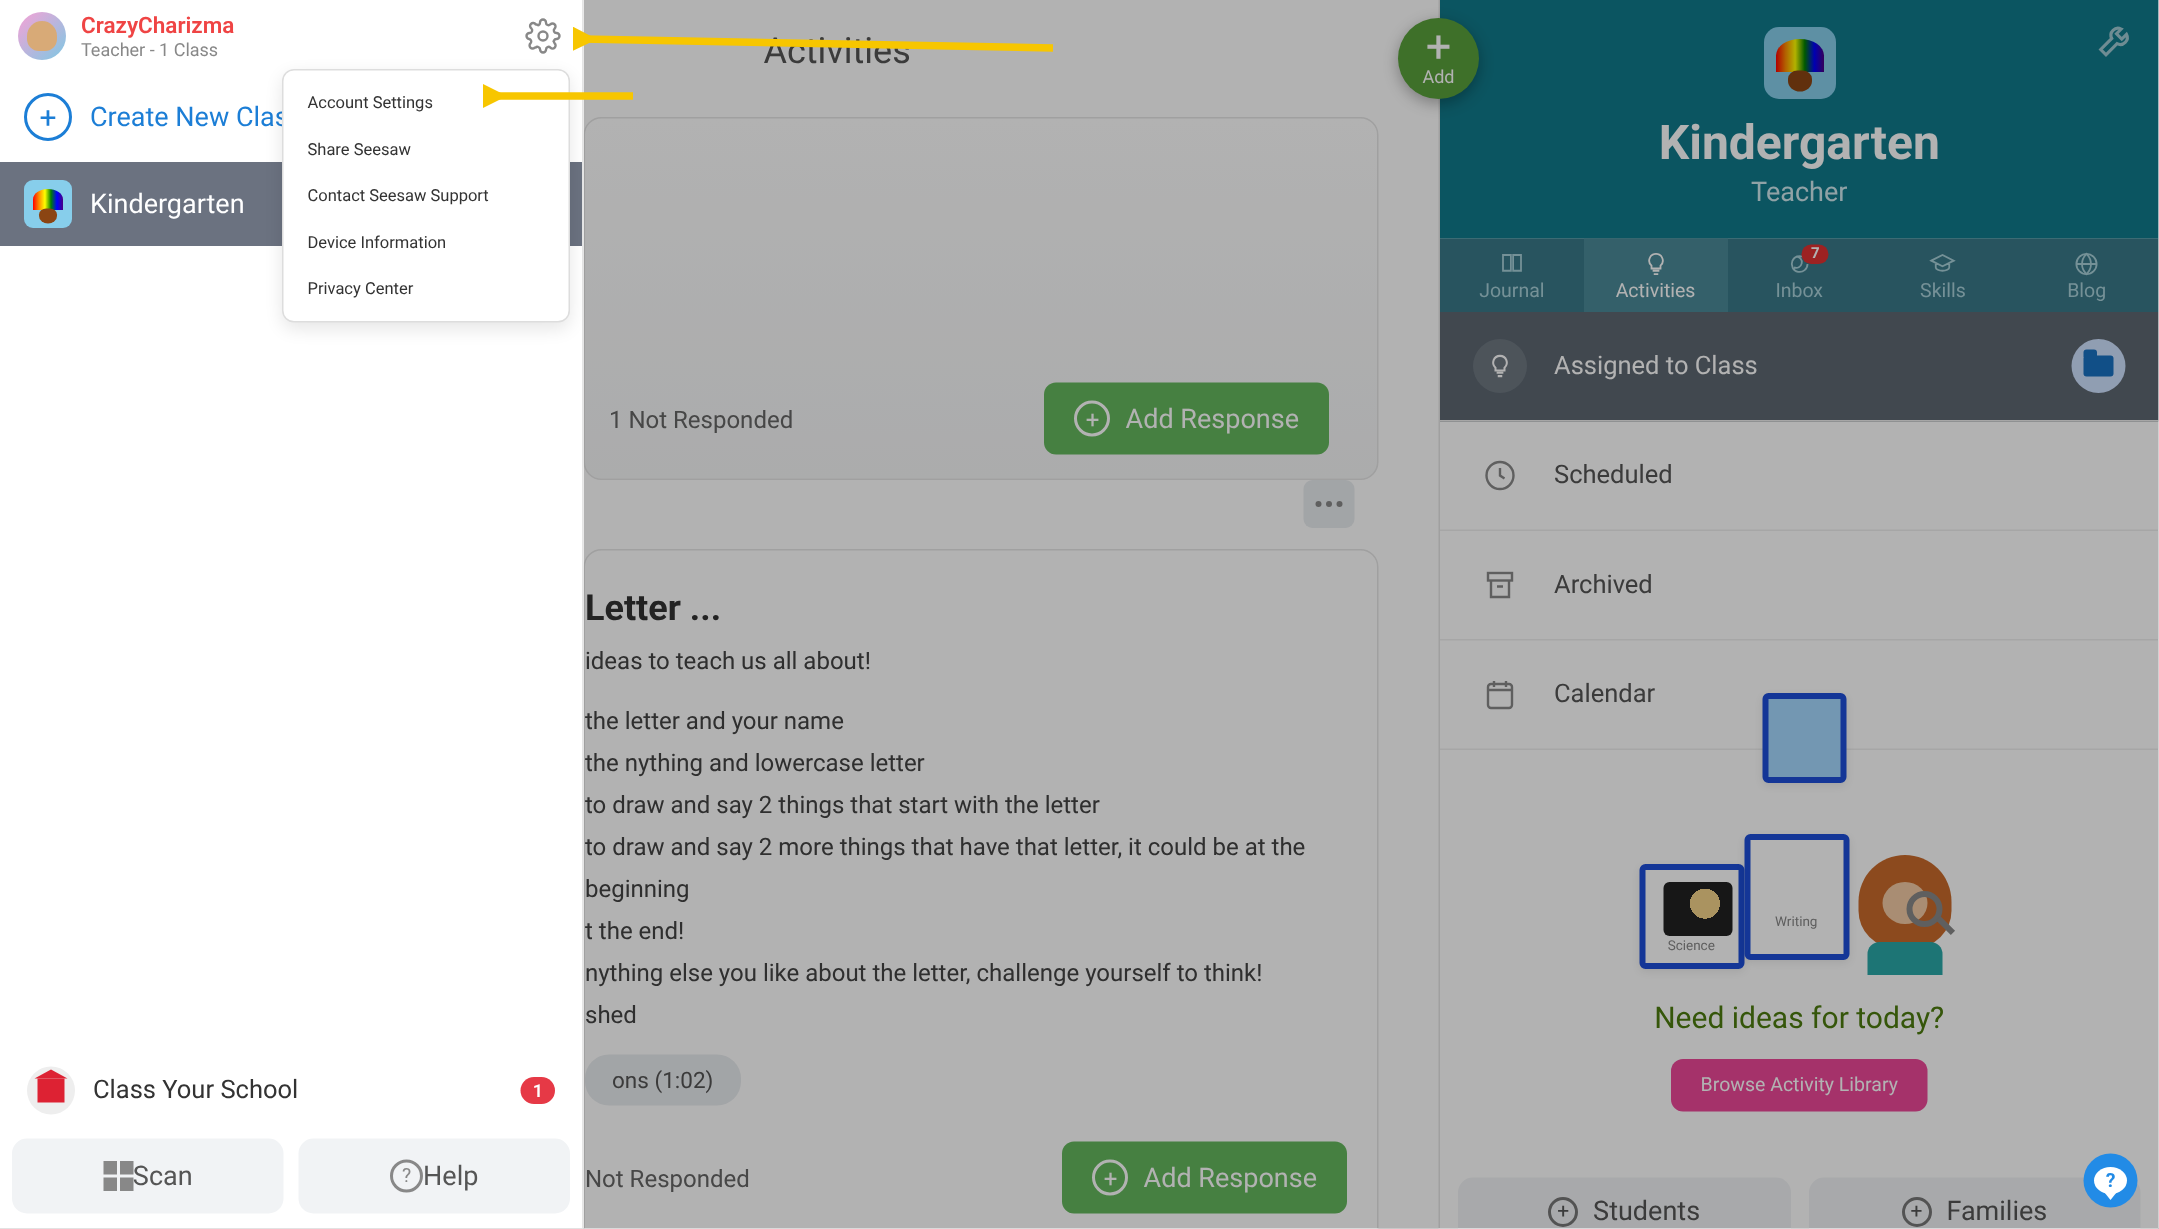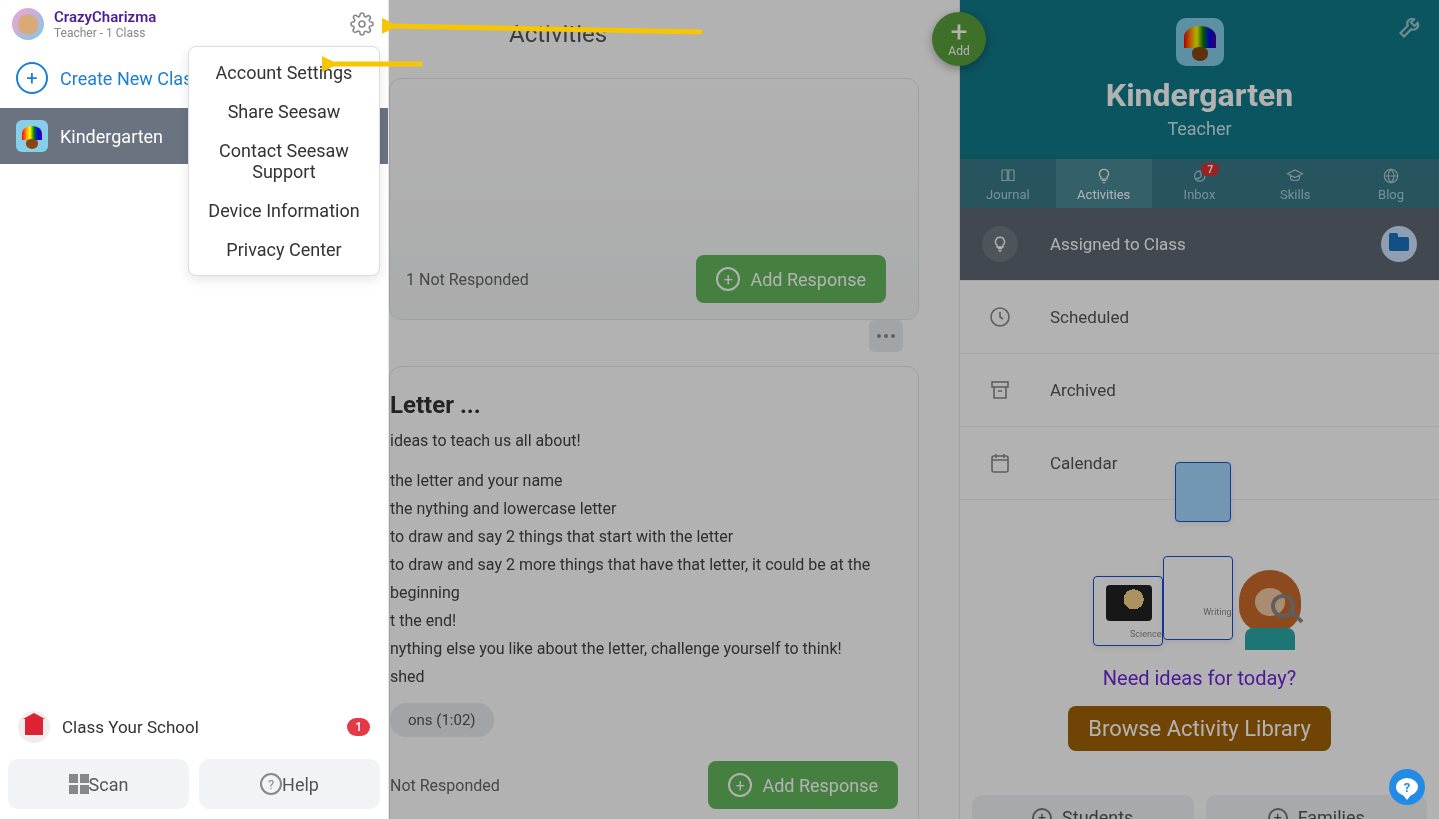--- a/index.html
+++ b/index.html
@@ -4,21 +4,21 @@
   <style>
     * { margin: 0; padding: 0; box-sizing: border-box; font-family: -apple-system, BlinkMacSystemFont, "Segoe UI", Roboto, sans-serif; }
     body { width: 1439px; height: 819px; overflow: hidden; background: #fff; position: relative; }
     .app { display: flex; width: 100%; height: 100%; }
 
     
     .left-sidebar { width: 389px; background: #fff; border-right: 1px solid #e5e5e5; display: flex; flex-direction: column; position: relative; z-index: 10; }
     .user-row { display: flex; align-items: center; padding: 8px 12px; gap: 10px; position: relative; }
     .user-avatar { width: 32px; height: 32px; border-radius: 50%; background: linear-gradient(135deg,#f6a2d6,#7ec8e3); position: relative; overflow: hidden; flex-shrink: 0; }
     .user-avatar::after { content:""; position:absolute; inset:6px; background:#d8aa77; border-radius:50% 50% 40% 40%; }
-    .user-meta .user-name { font-weight: 600; font-size: 15px; color: #4c1d95; }
+    .user-meta .user-name { font-weight: 600; font-size: 15px; color: #ef4444; }
     .user-meta .user-sub { font-size: 12px; color: #888; }
     .gear-btn { margin-left: auto; width: 28px; height: 28px; display:flex; align-items:center; justify-content:center; cursor:pointer; color:#888; }
 
     .create-btn { display:flex; align-items:center; gap:12px; padding: 14px 16px; color: #1c7ed6; font-size: 18px; cursor:pointer; }
     .plus-circle { width:32px; height:32px; border:2px solid #1c7ed6; border-radius:50%; display:flex; align-items:center; justify-content:center; font-size:20px; }
 
     .class-item { display:flex; align-items:center; gap:12px; padding: 12px 16px; background:#6b7280; color:#fff; font-size:18px; }
     .class-avatar { width:32px; height:32px; border-radius:6px; background:#87ceeb; position:relative; overflow:hidden; }
     .class-avatar::before { content:""; position:absolute; top:6px; left:6px; width:20px; height:14px; background:linear-gradient(90deg,#ff0000,#ff8c00,#ffff00,#008000,#0000ff,#4b0082); border-radius:50% 50% 0 0; }
     .class-avatar::after { content:""; position:absolute; bottom:3px; left:10px; width:12px; height:10px; background:#8b4513; border-radius:40% 40% 50% 50%; }
@@ -30,21 +30,21 @@
     .school-glyph::before{content:"";position:absolute;top:-6px;left:-2px;right:-2px;height:0;border-left:11px solid transparent;border-right:11px solid transparent;border-bottom:6px solid #d23;}
     .badge { background:#e63946; color:#fff; border-radius:10px; font-size:12px; padding:2px 8px; font-weight:600; margin-left:auto; }
     .sb-btn-row { display:flex; gap:10px; }
     .sb-btn { flex:1; background:#f1f3f5; border-radius:10px; padding:14px 0; display:flex; align-items:center; justify-content:center; gap:0; font-size:18px; color:#555; cursor:pointer; }
     .qr-icon { width:20px; height:20px; display:grid; grid-template-columns:1fr 1fr; grid-template-rows:1fr 1fr; gap:2px; }
     .qr-icon span { background:#888; }
     .help-icon { width:22px; height:22px; border:2px solid #888; border-radius:50%; display:flex; align-items:center; justify-content:center; font-size:13px; color:#888; }
 
     
     .dropdown { position:absolute; top:46px; left:188px; width:192px; background:#fff; border:1px solid #ddd; border-radius:8px; box-shadow:0 4px 12px rgba(0,0,0,0.1); padding:6px 0; z-index:60; }
-    .dropdown-item { padding:9px 16px; font-size:18px; color:#333; cursor:pointer;text-align:center; }
+    .dropdown-item { padding:9px 16px; font-size:11px; color:#333; cursor:pointer; }
     .dropdown-item.signout { color:#e03131; }
 
     
     .middle { flex:1; padding: 20px 40px 20px 0; position:relative; }
     .middle-title { font-size:24px; color:#555; margin-left:120px; margin-bottom:30px; }
     .card { background:linear-gradient(180deg,#fff 0%,#f5f6f7 100%); border:1px solid #e5e5e5; border-radius:12px; padding:16px 16px 16px 0; }
     .card-empty { height:160px; }
     .card-actions { display:flex; align-items:center; justify-content:flex-end; gap:20px; padding:0 16px; }
     .response-info { color:#666; font-size:16px; display:flex; align-items:center; gap:16px; flex:1; }
     .add-resp-btn { background:#65b85e; color:#fff; border-radius:8px; padding:12px 20px; display:flex; align-items:center; gap:10px; font-size:18px; cursor:pointer; }
@@ -72,43 +72,43 @@
     .rh-title { font-size:32px; font-weight:700; }
     .rh-sub { font-size:18px; color:#cfe8ee; margin-top:4px; }
 
     .tabs { display:flex; background:#3a7988; }
     .tab { flex:1; display:flex; flex-direction:column; align-items:center; justify-content:center; padding:8px 0 6px; color:#a8d0d9; cursor:pointer; gap:2px; position:relative; }
     .tab.active { background:#4b8a98; color:#fff; }
     .tab-icon { width:22px; height:18px; }
     .tab-label { font-size:13px; }
     .tab-badge { position:absolute; top:4px; left:52%; background:#e03131; color:#fff; border-radius:10px; font-size:10px; padding:1px 6px; font-weight:700; }
 
-    .nav-list .nav-item { display:flex; align-items:center; gap:32px; padding:18px 22px; border-bottom:1px solid #eee; font-size:17px; color:#555; cursor:pointer; }
+    .nav-list .nav-item { display:flex; align-items:center; gap:18px; padding:18px 22px; border-bottom:1px solid #eee; font-size:17px; color:#555; cursor:pointer; }
     .nav-item.active { background:#5d6771; color:#fff; }
     .nav-item.active .nav-icon-circ { background:#6f7982; }
     .nav-icon-circ { width:36px; height:36px; border-radius:50%; background:#f1f3f5; display:flex; align-items:center; justify-content:center; color:inherit; }
     .folder-end { margin-left:auto; width:36px; height:36px; border-radius:50%; background:#cfe2ff; display:flex; align-items:center; justify-content:center; }
     .folder-shape { width:20px; height:14px; background:#1971c2; border-radius:2px; position:relative; }
     .folder-shape::before { content:""; position:absolute; top:-4px; left:0; width:9px; height:5px; background:#1971c2; border-radius:2px 2px 0 0; }
 
     .ideas-section { padding:30px 20px; text-align:center; }
     .ideas-art { height:120px; display:flex; align-items:flex-end; justify-content:center; gap:-10px; margin-bottom:16px; position:relative; }
-    .art-card { width:70px; height:84px; background:#fff; border:1px solid #1d4ed8; border-radius:4px; box-shadow:0 2px 6px rgba(0,0,0,0.08);text-align:right; }
+    .art-card { width:70px; height:84px; background:#fff; border:4px solid #1d4ed8; border-radius:4px; box-shadow:0 2px 6px rgba(0,0,0,0.08); }
     .art-card.note { width:56px; height:60px; background:#a5d8ff; position:relative; top:-44px; left:12px; }
     .art-card.sci { width:70px; height:70px; position:relative; top:-4px; }
     .art-card.sci::before { content:""; position:absolute; top:8px; left:12px; width:46px; height:36px; background:radial-gradient(circle at 60% 40%, #f4d38a 0 10px, #222 10px); border-radius:4px; }
     .art-card.sci::after { content:"Science"; position:absolute; bottom:6px; left:0; right:0; font-size:9px; color:#888; }
     .art-person { width:74px; height:80px; position:relative; }
     .art-person .hair { position:absolute; top:0; left:6px; width:62px; height:62px; background:#c96b2c; border-radius:50% 50% 40% 40%; }
     .art-person .face { position:absolute; top:18px; left:22px; width:30px; height:28px; background:#f3cba5; border-radius:50%; }
     .art-person .body { position:absolute; bottom:0; left:12px; width:50px; height:22px; background:#2aa8a8; border-radius:8px 8px 0 0; }
     .art-person .mag { position:absolute; top:24px; left:38px; width:24px; height:24px; border:4px solid #888; border-radius:50%; }
     .art-person .mag::after { content:""; position:absolute; bottom:-10px; right:-8px; width:4px; height:14px; background:#888; transform:rotate(-45deg); }
-    .ideas-text { font-size:20px; color:#6d28d9; margin-bottom:16px; }
-    .browse-btn { display:inline-block; background:#a16207; color:#fff; padding:10px 20px; border-radius:8px; font-size:22px; cursor:pointer; }
+    .ideas-text { font-size:20px; color:#4d7c0f; margin-bottom:16px; }
+    .browse-btn { display:inline-block; background:#ec4899; color:#fff; padding:10px 20px; border-radius:8px; font-size:13px; cursor:pointer; }
 
     .right-bottom { margin-top:auto; padding:14px 12px 14px; display:flex; gap:12px; }
     .rb-btn { flex:1; background:#f1f3f5; border-radius:10px; padding:12px 0; display:flex; align-items:center; justify-content:center; gap:10px; font-size:18px; color:#555; cursor:pointer; }
     .rb-plus { width:20px; height:20px; border:2px solid #777; border-radius:50%; display:flex; align-items:center; justify-content:center; font-size:14px; }
 
     
     .arrow1 { position:absolute; top:18px; left:382px; width:320px; height:18px; z-index:55; pointer-events:none; }
     .arrow2 { position:absolute; top:56px; left:322px; width:100px; height:16px; z-index:65; pointer-events:none; }
 
     

